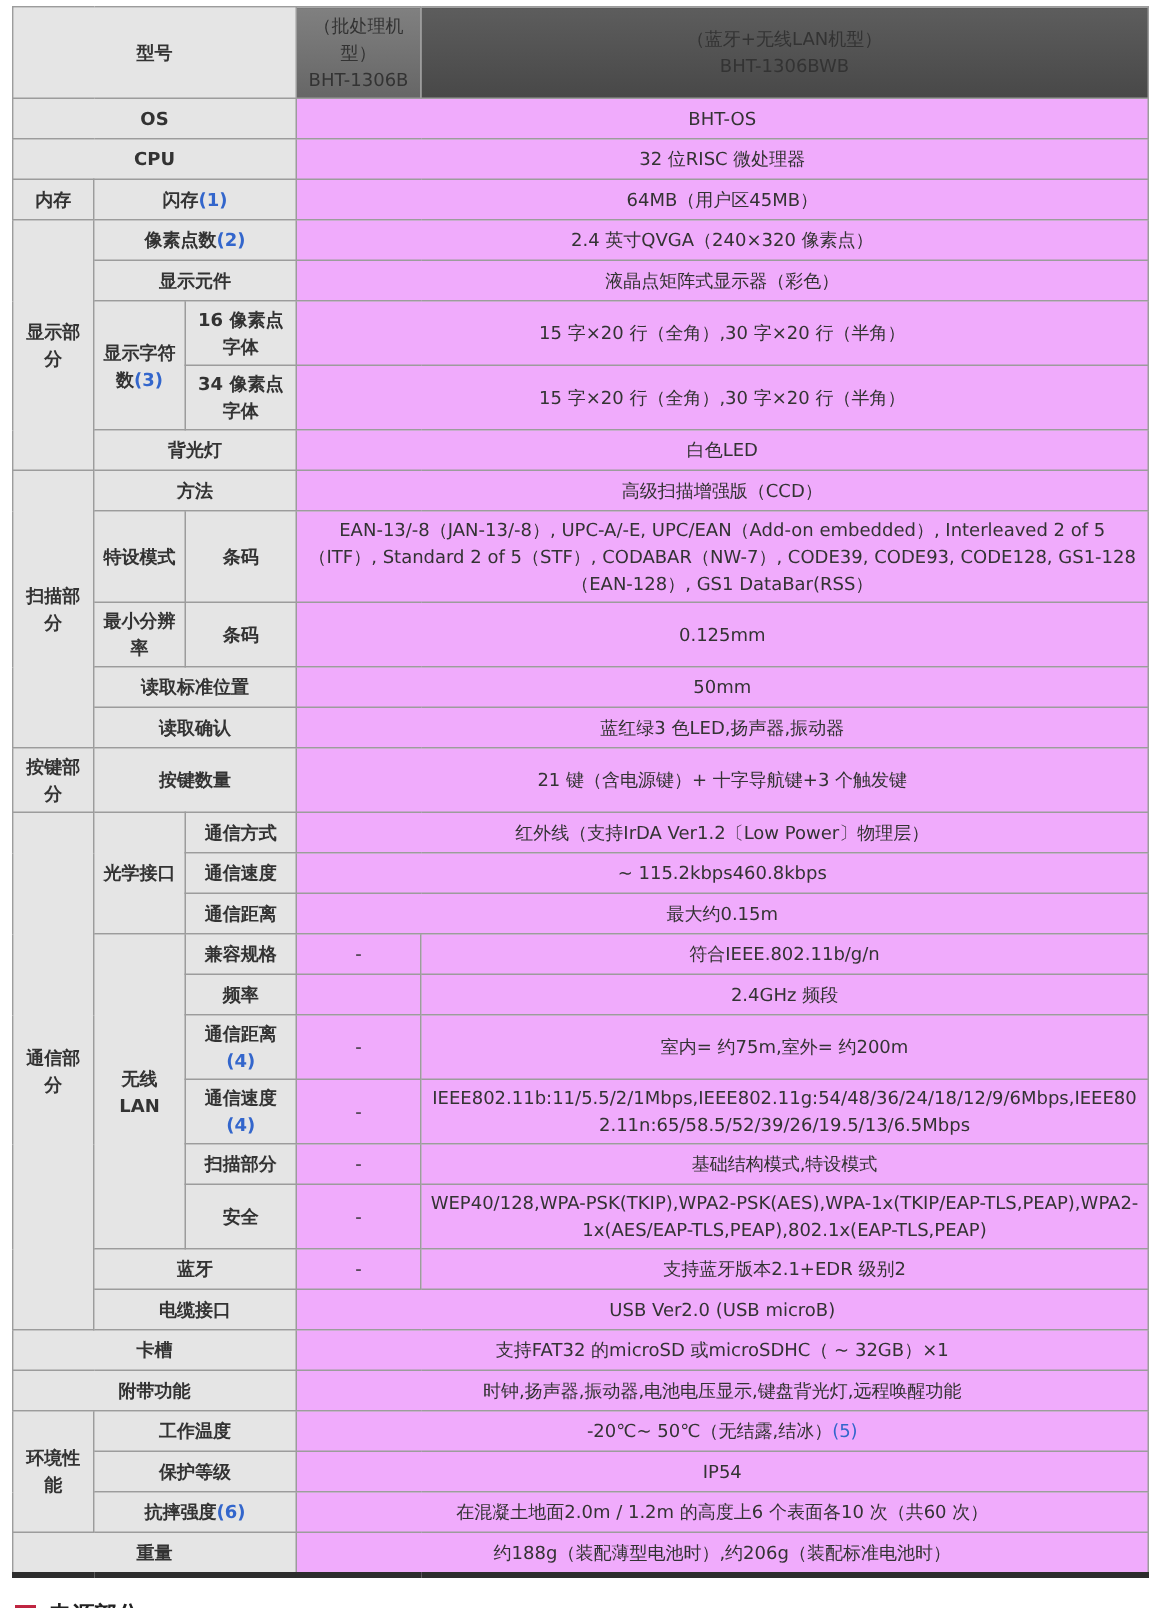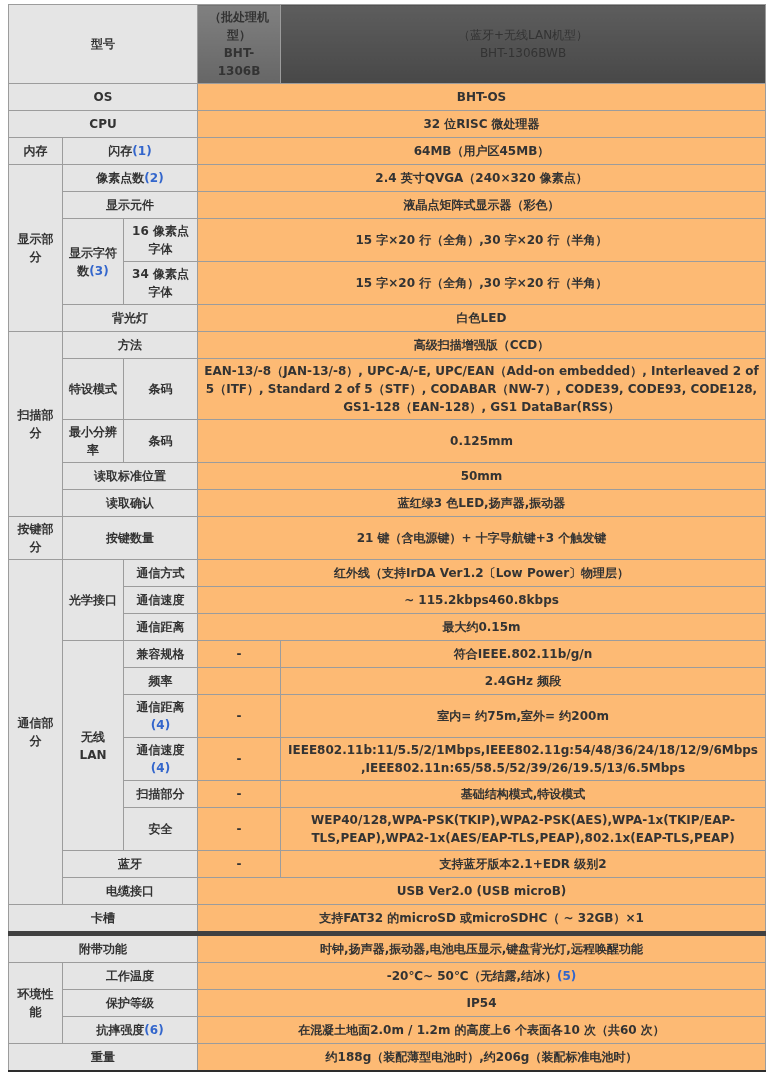--- a/index.html
+++ b/index.html
@@ -2,26 +2,26 @@
 <html><head>
 <meta charset="utf-8">
 <style>
   html,body{margin:0;padding:0;background:#fff;}
   body{font-family:"DejaVu Sans",sans-serif;}
   .page{width:774px;box-sizing:border-box;padding:4px 9px 12px 8px;}
   table.spec{border-collapse:collapse;table-layout:fixed;width:757px;border-bottom:4px solid #2d2d2d;}
   table.spec td{border:1px solid #9c9c9c;font-size:12px;color:#333;text-align:center;
     vertical-align:middle;padding:3px 6px;line-height:1.5;word-wrap:break-word;height:20px;}
   td.lbl{background:#e5e5e5;font-weight:bold;}
-  td.val{background:#fdba74;font-weight:bold;}
+  td.val{background:#f0abfc;font-weight:normal;}
   tr.hdr td{height:36px;}
-  td.hdr-batch{background:linear-gradient(#808080,#666666);color:#fff;border-top:3px solid #383838;font-weight:bold;}
+  td.hdr-batch{background:linear-gradient(#808080,#666666);color:#fff;border-top:3px solid #383838;font-weight:normal;}
   td.hdr-wlan{background:linear-gradient(#5d5d5d,#484848);color:#fff;border-top:3px solid #2c2c2c;font-weight:normal;}
   .hline{display:block;}
-  tr.thick td{border-top:5px solid #404040;}
+  tr.thick td{border-top:1px solid #404040;}
   .fn{color:#3366cc;}
   .heading{display:flex;align-items:center;gap:9px;margin:15px 0 14px 2px;}
   .sq{width:14px;height:14px;background:linear-gradient(#c22743,#8f0f26);display:inline-block;}
   .heading-text{font-size:15px;font-weight:bold;color:#222;}
 </style>
 </head>
 <body>
 
 <div class="page">
 

